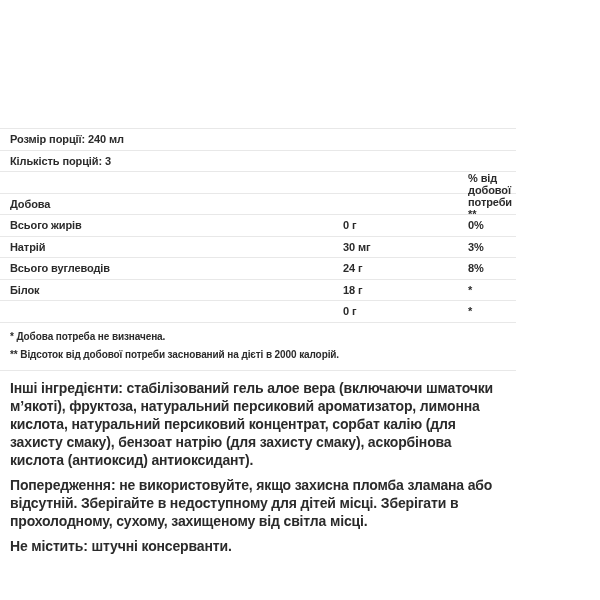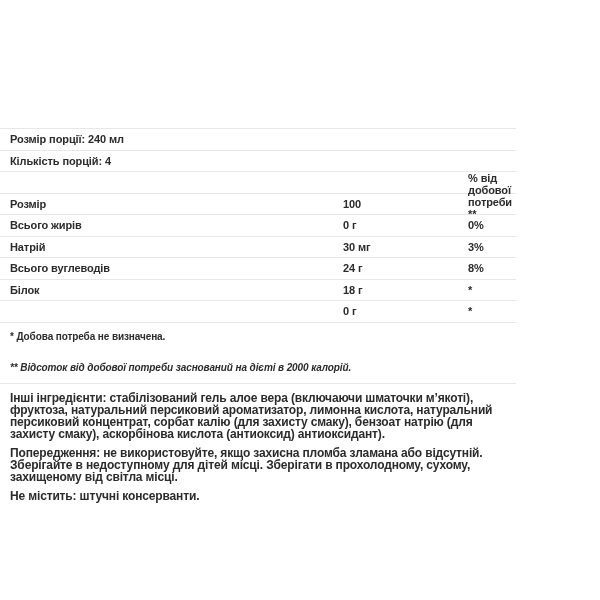--- a/index.html
+++ b/index.html
@@ -27,52 +27,51 @@
   .row .c2 { grid-column: 2; }
   .row .c3 { grid-column: 3; }
   .serving-line { grid-template-columns: 1fr; }
   .footnotes {
     border-bottom: 1px solid #e8e8e8;
     padding: 8px 10px 9px 10px;
     font-size: 10px;
     letter-spacing: -0.1px;
   }
   .footnotes p { line-height: 12px; }
-  .footnotes p + p { margin-top: 19px; font-style: italic; }
+  .footnotes p + p { margin-top: 6px; }
   .paragraphs { padding: 8px 10px 0 10px; }
   .paragraphs p {
-    font-size: 12px;
-    line-height: 12px;
+    font-size: 14px;
+    line-height: 18px;
     letter-spacing: -0.15px;
     margin-bottom: 7px;
   }
 </style>
 </head>
 <body>
 
 <div class="page">
 
   <div class="facts-table">
 
     <div class="row serving-line">
       <span class="c1">Розмір порції: 240 мл</span>
     </div>
 
     <div class="row serving-line">
-      <span class="c1">Кількість порцій: 4</span>
+      <span class="c1">Кількість порцій: 3</span>
     </div>
 
     <div class="row">
       <span class="c1"></span>
       <span class="c3">% від добової потреби **</span>
     </div>
 
     <div class="row">
-      <span class="c1">Розмір</span>
-      <span class="c2">100</span>
+      <span class="c1">Добова</span>
       <span class="c3"></span>
     </div>
 
     <div class="row">
       <span class="c1">Всього жирів</span>
       <span class="c2">0 г</span>
       <span class="c3">0%</span>
     </div>
 
     <div class="row">

